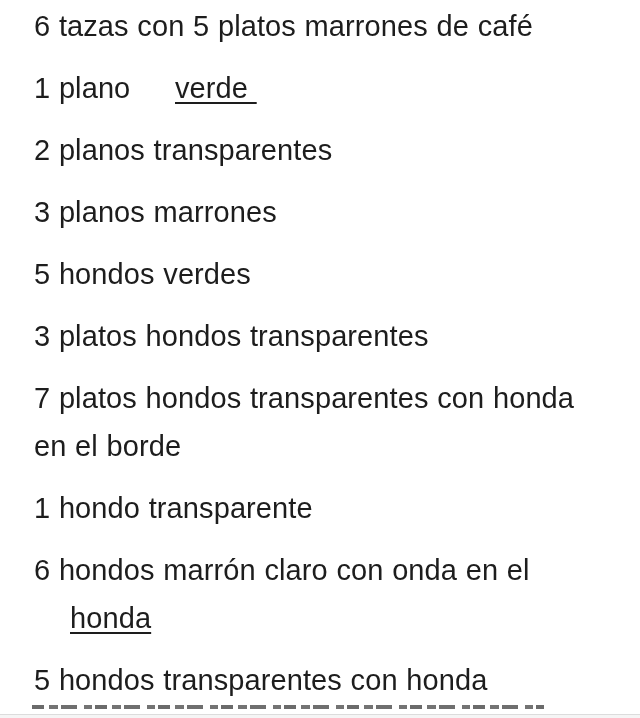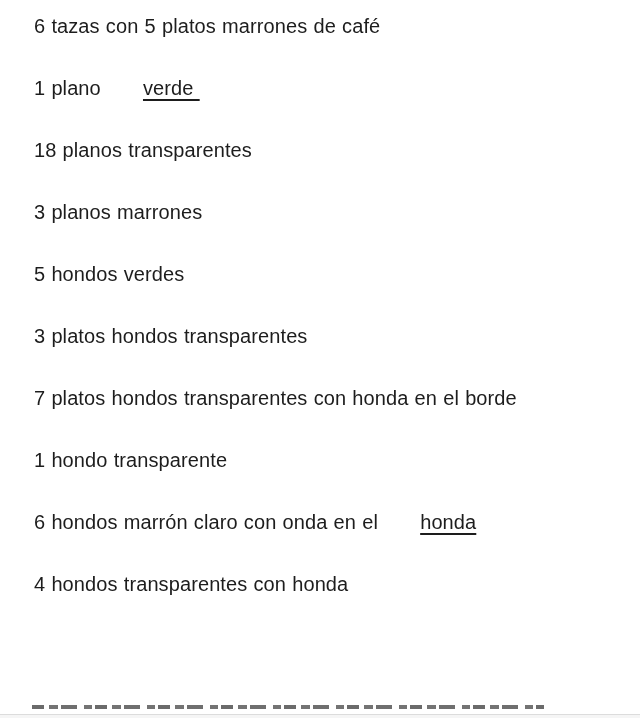--- a/index.html
+++ b/index.html
@@ -18,21 +18,21 @@
     position: absolute;
     inset: 0;
     overflow: hidden;
   }
   .content {
     padding: 2px 46px 0 34px;
     color: var(--text-color, #1d1d1d);
   }
   .list-item {
     margin: 0 0 14px 0;
-    font-size: 20px;
+    font-size: 29px;
     line-height: 48px;
     font-weight: 400;
     letter-spacing: 0.1px;
     word-spacing: 0.5px;
   }
   .list-item .u {
     text-decoration: underline;
     text-decoration-thickness: 2px;
     text-underline-offset: 4px;
     margin-left: 36px;
@@ -73,25 +73,25 @@
     background: var(--footer-bg, #f5f5f5);
   }
 </style>
 </head>
 <body style="--page-bg: #ffffff; --text-color: #1d1d1d; --divider-color: #dcdcdc; --footer-bg: #f5f5f5;">
 
 <div class="viewport">
   <div class="content" id="list-root">
       <p class="list-item"><span>6 tazas con 5 platos marrones de café</span></p>
       <p class="list-item"><span>1 plano </span><span class="u">verde&nbsp;</span></p>
-      <p class="list-item"><span>18 planos transparentes</span></p>
+      <p class="list-item"><span>2 planos transparentes</span></p>
       <p class="list-item"><span>3 planos marrones</span></p>
       <p class="list-item"><span>5 hondos verdes</span></p>
       <p class="list-item"><span>3 platos hondos transparentes</span></p>
       <p class="list-item"><span>7 platos hondos transparentes con honda en el borde</span></p>
       <p class="list-item"><span>1 hondo transparente</span></p>
       <p class="list-item"><span>6 hondos marrón claro con onda en el </span><span class="u">honda</span></p>
-      <p class="list-item"><span>4 hondos transparentes con honda</span></p>
+      <p class="list-item"><span>5 hondos transparentes con honda</span></p>
     </div>
   <div class="clipped-next-line" id="clipped-line"></div>
   <div class="bottom-divider"></div>
   <div class="bottom-strip"></div>
 </div>
 
 </body></html>

